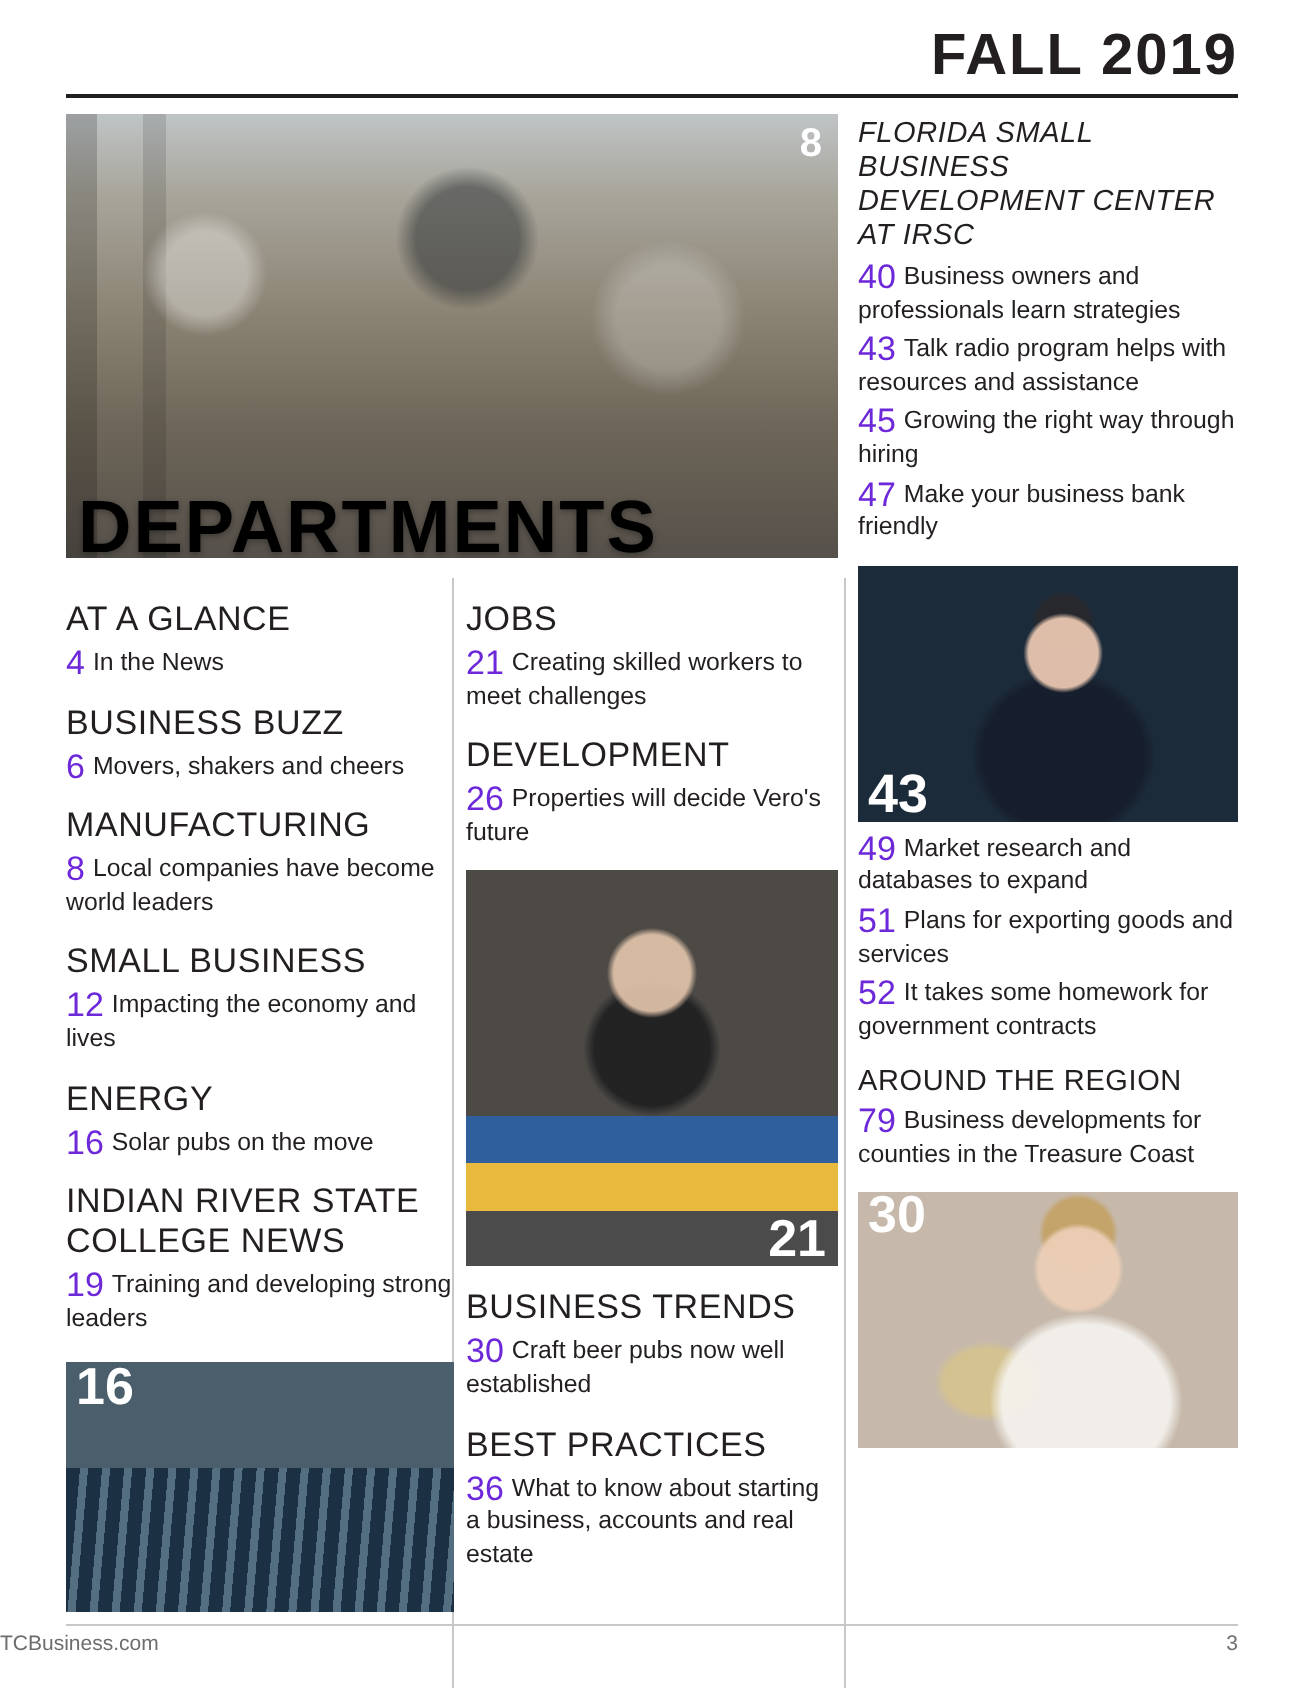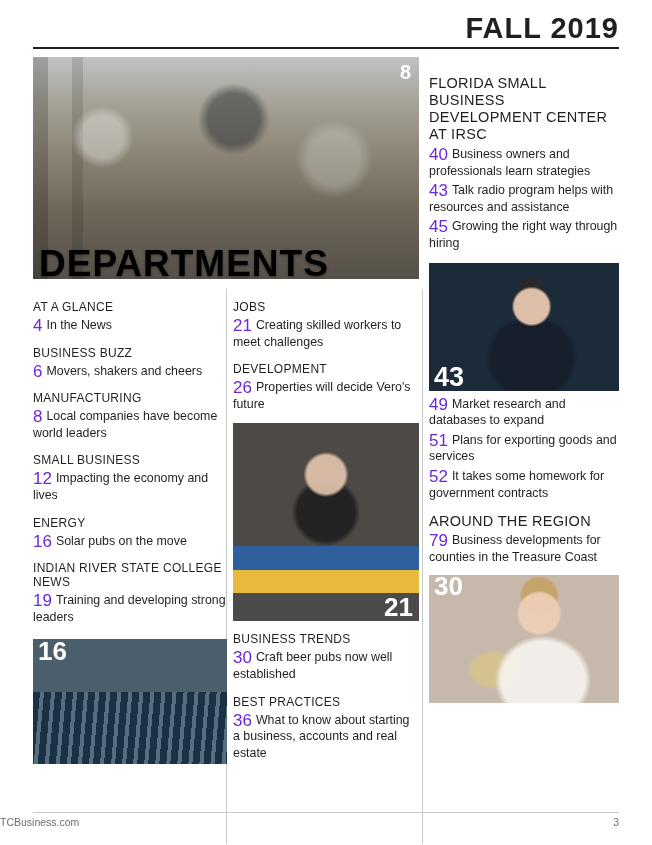--- a/index.html
+++ b/index.html
@@ -47,21 +47,21 @@
     font-size:37px;font-weight:bold;color:#000000;letter-spacing:1px;
     text-shadow:0 1px 3px rgba(0,0,0,.35);
   }
   .hero-num{
     position:absolute;right:8px;top:4px;
     font-size:20px;font-weight:bold;color:#ffffff;
   }
 
   
   .sec-head{
-    font-size:12px;letter-spacing:.3px;color:#231f20;
+    font-size:17px;letter-spacing:.3px;color:#231f20;
     margin:11px 0 4px 0;font-weight:normal;
     font-family:"Liberation Sans", sans-serif;
   }
   .col-right .sec-head{font-size:14.5px;}
   .entry{
     font-size:12.4px;line-height:14.6px;color:#231f20;margin:0 0 3px 0;
   }
   .entry .num{
     color:#6d28d9;font-size:17px;font-weight:normal;margin-right:4px;
     line-height:14px;
@@ -232,30 +232,33 @@
       </div>
 
       <div class="sec-head">BEST PRACTICES</div>
       <div class="entry">
         <span class="num">36</span><span class="txt">What to know about starting a business, accounts and real estate</span>
       </div>
     </div>
 
     <div class="col-right">
 
-      <div class="sec-head" style="margin-top:18px;line-height:17px;">FLORIDA SMALL BUSINESS DEVELOPMENT CENTER AT IRSC</div>
+      <div class="sec-head" style="margin-top:2px;line-height:17px;font-style:italic;">FLORIDA SMALL BUSINESS DEVELOPMENT CENTER AT IRSC</div>
 
       <div class="entry">
         <span class="num">40</span><span class="txt">Business owners and professionals learn strategies</span>
       </div>
       <div class="entry">
         <span class="num">43</span><span class="txt">Talk radio program helps with resources and assistance</span>
       </div>
       <div class="entry">
         <span class="num">45</span><span class="txt">Growing the right way through hiring</span>
+      </div>
+      <div class="entry">
+        <span class="num">47</span><span class="txt">Make your business bank friendly</span>
       </div>
 
       <div class="imgbox img-radio">
         <div class="ph ph-radio"></div>
         <div class="badge">43</div>
       </div>
 
       <div class="entry">
         <span class="num">49</span><span class="txt">Market research and databases to expand</span>
       </div>

